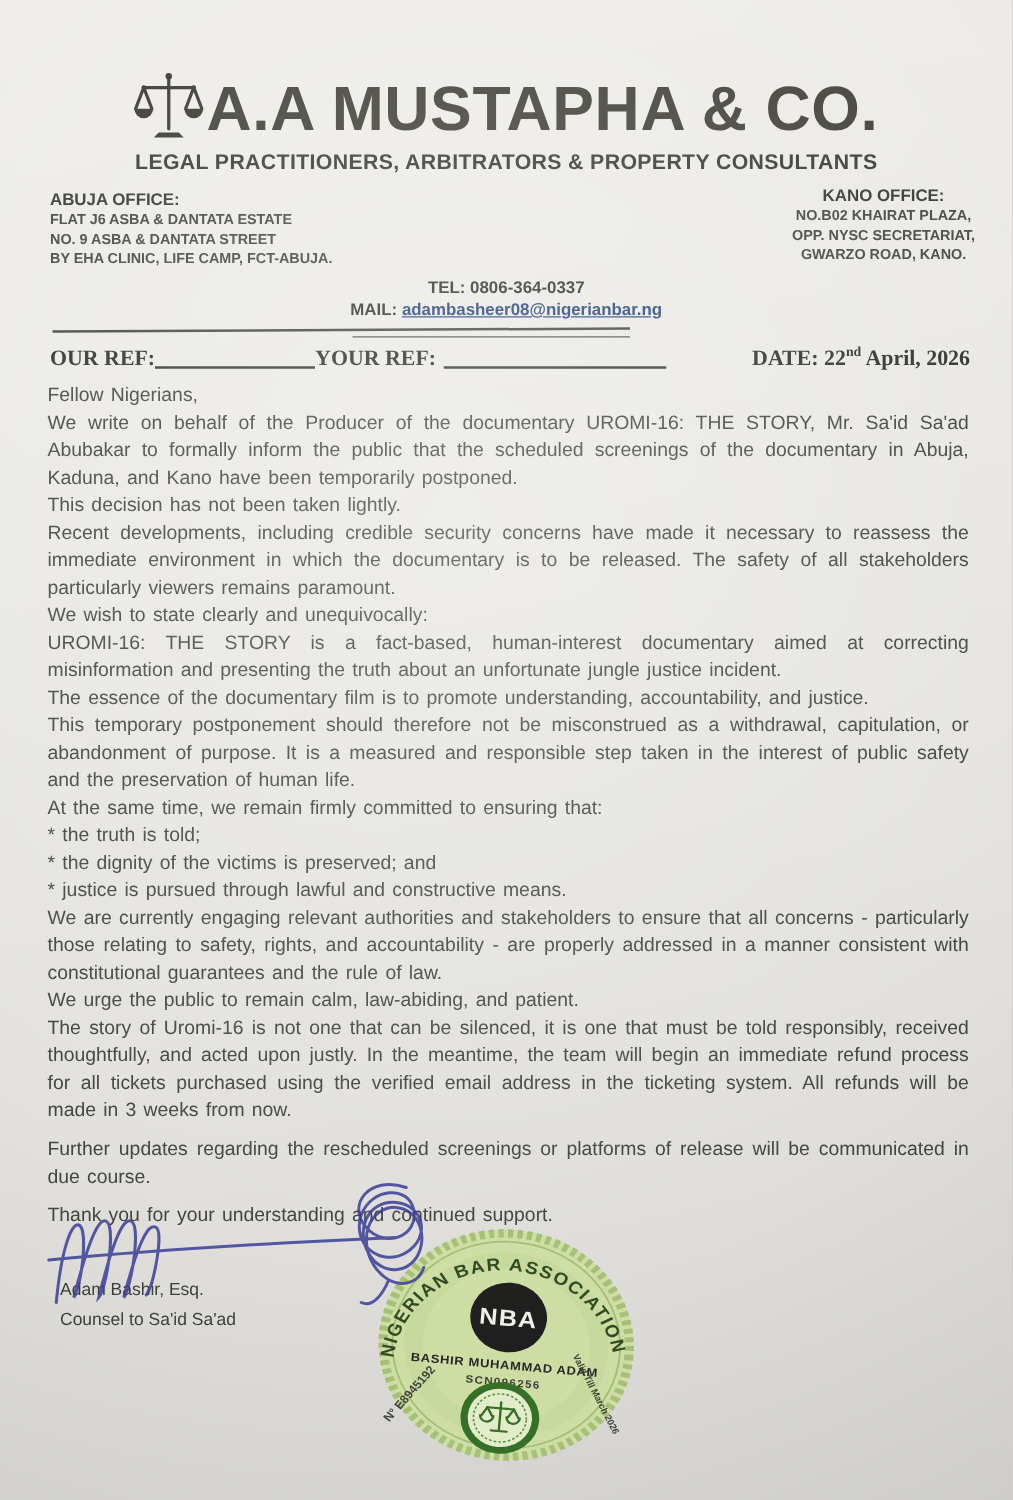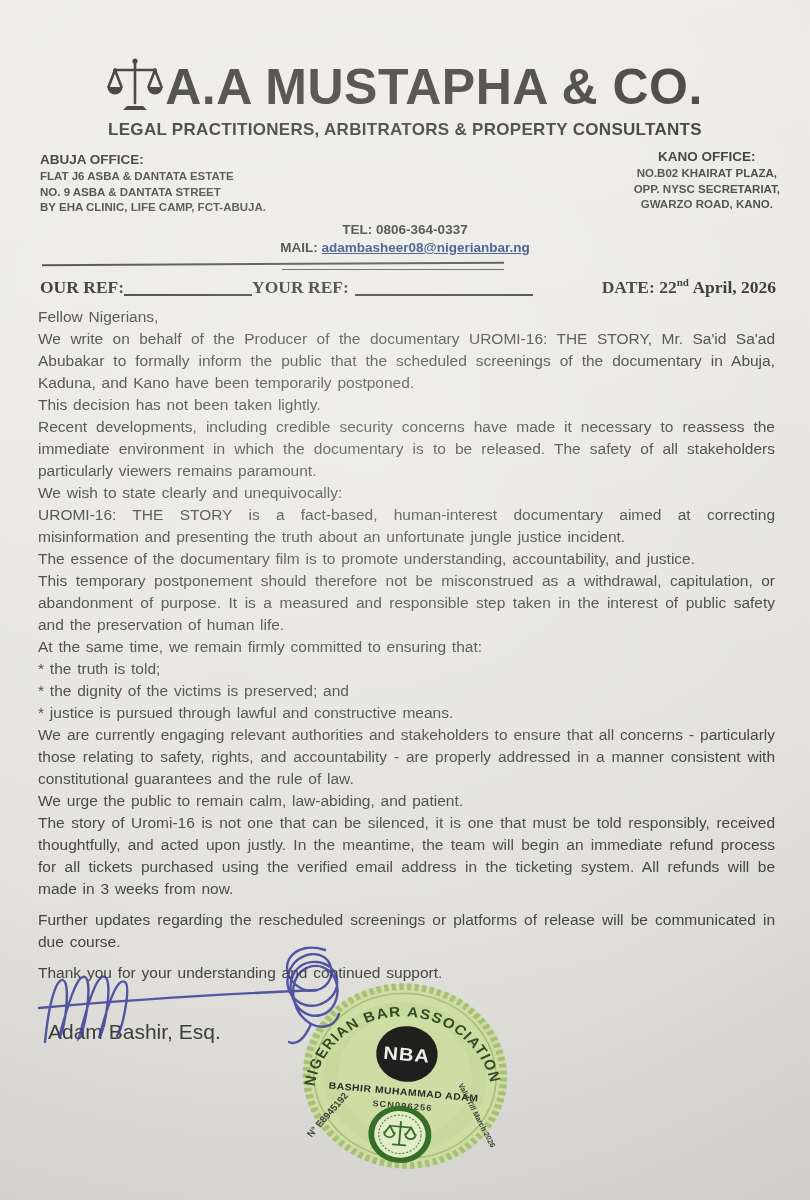--- a/index.html
+++ b/index.html
@@ -60,21 +60,21 @@
   
   .letter-body {
     position: absolute; top: 306px; left: 38px; width: 737px;
     font-size: 15.5px; line-height: 22px; color: #45453f;
     text-align: justify; word-spacing: 1.5px;
   }
   .letter-body p { margin: 0; }
   .letter-body p.gap-top { margin-top: 9px; }
 
   
-  .signoff { position: absolute; top: 1020px; left: 48px; font-size: 21px; line-height: 23.5px;
+  .signoff { position: absolute; top: 1020px; left: 48px; font-size: 14px; line-height: 23.5px;
              color: #3e3e38; z-index: 3; }
 
   
   .signature { position: absolute; left: 25px; top: 930px; width: 520px; height: 140px; z-index: 4; }
 
   
   .seal { position: absolute; left: 299px; top: 980px; width: 212px; height: 192px;
           transform: rotate(5deg); z-index: 2; opacity: 0.95; }
 </style>
 </head>
@@ -161,20 +161,21 @@
 
   <svg class="signature" viewBox="0 0 520 140" fill="none" stroke="#3a3f97" stroke-width="2.4" stroke-linecap="round" opacity="0.85">
     <path d="M 20 112 C 24 70 32 48 38 50 C 46 53 40 100 34 108 C 46 62 54 44 60 47 C 68 51 60 102 54 108 C 66 60 74 44 80 47 C 88 51 80 100 74 108 C 86 62 94 48 100 52 C 106 56 98 98 92 106"></path>
     <path d="M 14 78 C 100 70 200 64 292 60"></path>
     <path d="M 300 20 C 270 10 252 34 268 52 C 284 70 310 58 306 38 C 302 18 272 20 264 42 C 256 66 280 84 300 72 C 320 60 314 34 292 32 C 268 30 258 56 272 76 C 284 92 308 88 312 66 C 316 44 296 28 278 40 C 262 52 266 82 286 94 C 298 100 310 96 314 84"></path>
     <path d="M 286 94 C 280 108 272 116 264 112"></path>
   </svg>
 
   <div class="signoff">
     <div>Adam Bashir, Esq.</div>
+    <div>Counsel to Sa'id Sa'ad</div>
   </div>
 
   <svg class="seal" viewBox="0 0 200 200" preserveAspectRatio="none">
     <defs>
       <path id="sealArc" d="M 16 122 A 84 84 0 0 1 184 122"></path>
     </defs>
     <circle cx="100" cy="100" r="96" fill="#cbdd9c" opacity="0.92"></circle>
     <circle cx="100" cy="100" r="93" fill="none" stroke="#9cba6b" stroke-width="7" stroke-dasharray="4 3.2" opacity="0.85"></circle>
     <circle cx="100" cy="100" r="86" fill="none" stroke="#8fae5e" stroke-width="1.4" opacity="0.7"></circle>
     <circle cx="100" cy="100" r="70" fill="none" stroke="#b5cc85" stroke-width="14" opacity="0.28"></circle>

